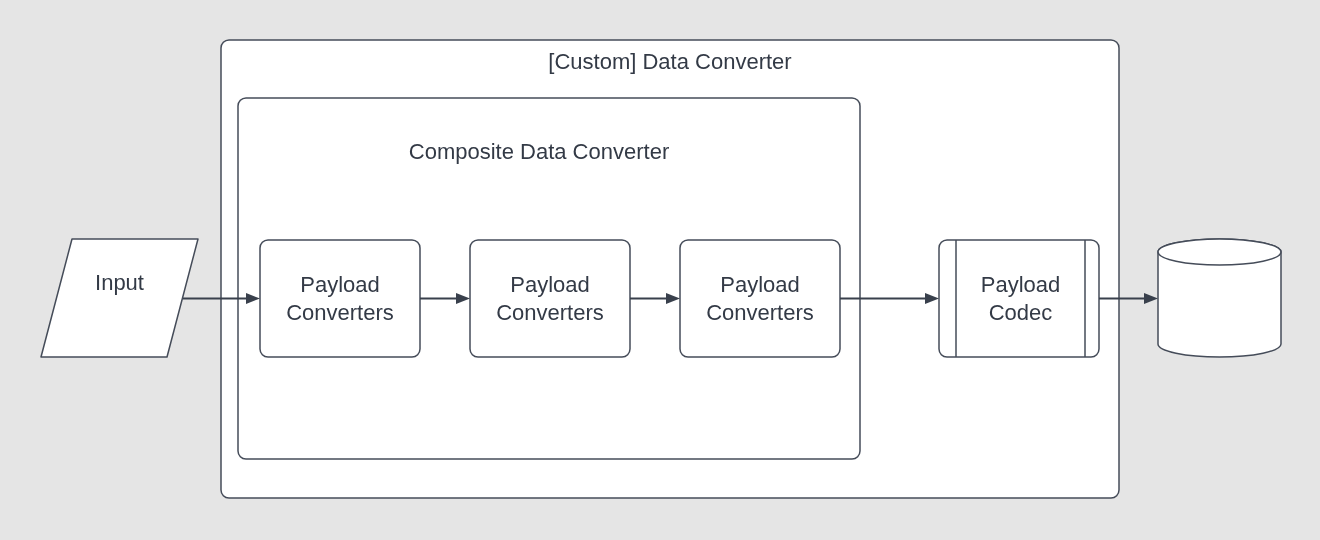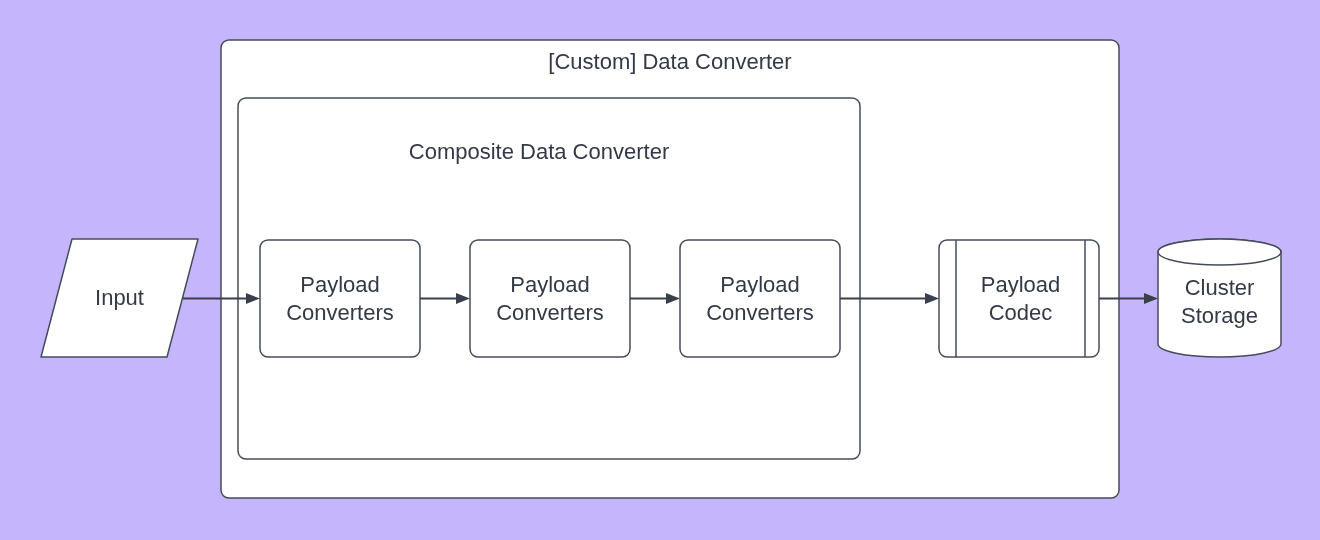--- a/index.html
+++ b/index.html
@@ -4,21 +4,21 @@
 <style>
   html, body {
     margin: 0;
     padding: 0;
     background: #ffffff;
   }
   .canvas {
     position: relative;
     width: 1320px;
     height: 540px;
-    background: #c4b5fd;
+    background: #e5e5e5;
     font-family: "Liberation Sans", sans-serif;
     overflow: hidden;
   }
   .shapes-layer {
     position: absolute;
     left: 0;
     top: 0;
   }
   
   .shape {
@@ -99,30 +99,28 @@
     <g>
       <line class="arrow-line" x1="1099" y1="298.5" x2="1144" y2="298.5"></line>
       <polygon class="arrowhead" points="1144,293 1158,298.5 1144,304"></polygon>
     </g>
   </svg>
 
   <div class="lbl container-title" style="left:221px; top:40px; width:898px; height:44px;">[Custom] Data Converter</div>
 
   <div class="lbl container-title" style="left:238px; top:98px; width:602px; height:108px;">Composite Data Converter</div>
 
-  <div class="lbl" style="left:41px; top:239px; width:157px; height:118px;">Input</div>
+  <div class="lbl" style="left:41px; top:224px; width:157px; height:118px;">Input</div>
 
   <div class="lbl" style="left:260px; top:240px; width:160px; height:117px;">Payload
 Converters</div>
 
   <div class="lbl" style="left:470px; top:240px; width:160px; height:117px;">Payload
 Converters</div>
 
   <div class="lbl" style="left:680px; top:240px; width:160px; height:117px;">Payload
 Converters</div>
 
   <div class="lbl" style="left:956px; top:240px; width:129px; height:117px;">Payload
 Codec</div>
 
-  <div class="lbl" style="left:1158px; top:247px; width:123px; height:110px;">Cluster
-Storage</div>
 
 </div>
 
 </body></html>

